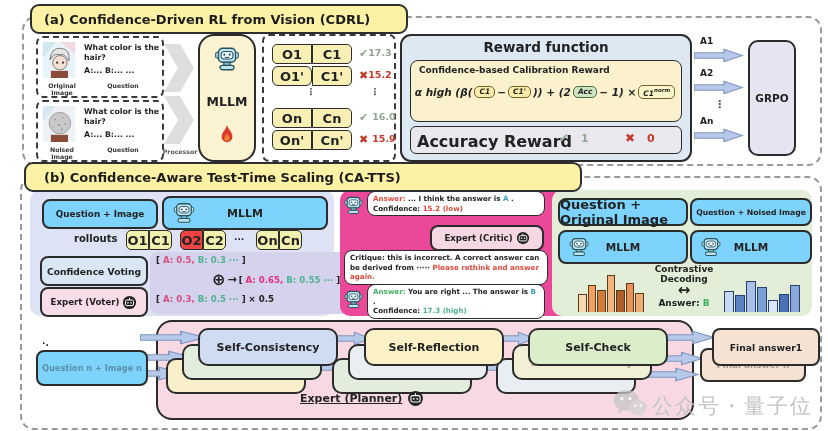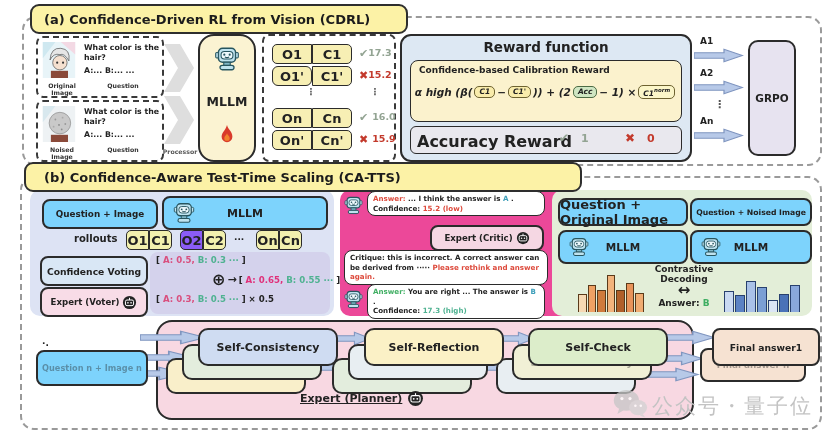--- a/index.html
+++ b/index.html
@@ -226,21 +226,21 @@
           </svg>
         </span>
       <span>MLLM</span>
     </div>
     <span class="abs b" style="left:44px;top:43px;font-size:10px;">rollouts</span>
     <div class="abs" style="left:96px;top:40px;display:flex;">
       <span class="cell cellL" style="width:21px;height:18px;background:#f2f0ae;">O1</span>
       <span class="cell cellR" style="width:21px;height:18px;background:#f2f0ae;">C1</span>
     </div>
     <div class="abs" style="left:150px;top:40px;display:flex;">
-      <span class="cell cellL" style="width:21px;height:18px;background:#8b5cf6;">O2</span>
+      <span class="cell cellL" style="width:21px;height:18px;background:#ef4444;">O2</span>
       <span class="cell cellR" style="width:21px;height:18px;background:#f2f0ae;">C2</span>
     </div>
     <span class="abs b" style="left:204px;top:44px;font-size:9px;">···</span>
     <div class="abs" style="left:226px;top:40px;display:flex;">
       <span class="cell cellL" style="width:21px;height:18px;background:#f2f0ae;">On</span>
       <span class="cell cellR" style="width:21px;height:18px;background:#f2f0ae;">Cn</span>
     </div>
     <div class="abs smallbox" style="left:10px;top:97px;width:104px;height:26px;background:#f8dce7;font-size:8.6px;">
       <span>Expert (Voter)</span>
       <span class="expertbot" style="width:15px;height:15px;margin-left:3px;">
@@ -249,21 +249,21 @@
             <rect x="5.5" y="8" width="13" height="9" rx="2.5" fill="none" stroke="#fff" stroke-width="1.6"></rect>
             <circle cx="9.5" cy="12.5" r="1.3" fill="#fff"></circle>
             <circle cx="14.5" cy="12.5" r="1.3" fill="#fff"></circle>
             <line x1="12" y1="4.5" x2="12" y2="8" stroke="#fff" stroke-width="1.6"></line>
           </svg>
         </span>
     </div>
     <div class="abs smallbox" style="left:10px;top:66px;width:104px;height:26px;background:#d9e7f5;font-size:9.2px;">
       <span>Confidence Voting</span>
     </div>
-    <div class="abs" style="left:120px;top:62px;width:180px;height:62px;background:#d4d2ec;border-radius:8px;">
+    <div class="abs" style="left:120px;top:62px;width:180px;height:62px;background:#d4d2ec;border-radius:8px;padding-left:44px;">
       <div class="abs vote" style="left:6px;top:3px;">
         <span>[</span>
         <span class="va">A: 0.5,</span>
         <span class="vb">B: 0.3 ···</span>
         <span>]</span>
       </div>
       <div class="abs" style="left:62px;top:18px;display:flex;align-items:center;">
         <span class="b" style="font-size:16px;">⊕</span>
         <span class="b" style="font-size:11px;margin:0 2px;">→</span>
         <span class="vote">

